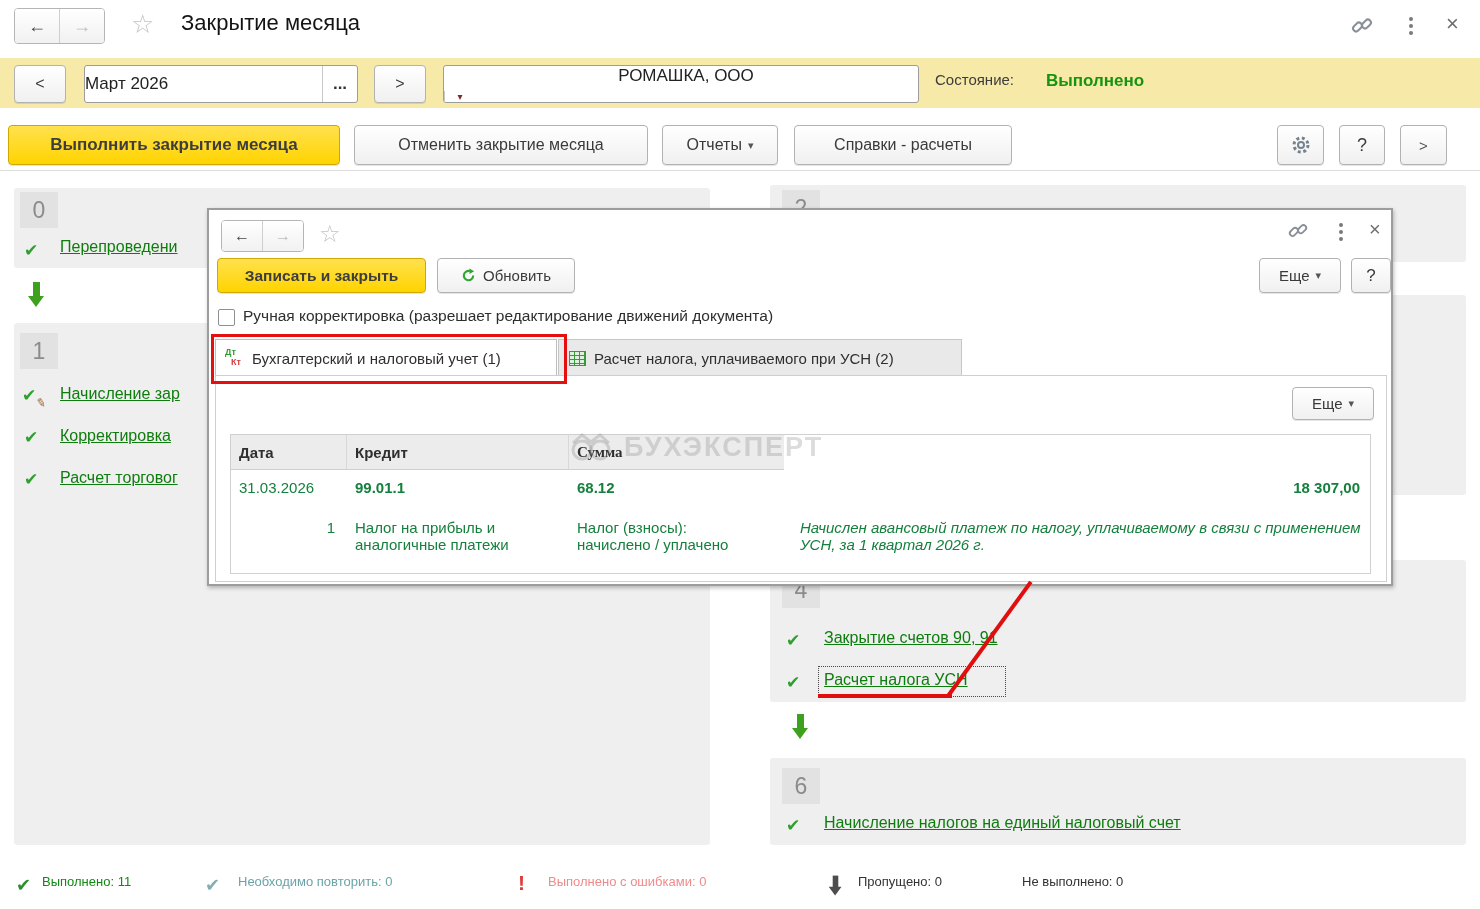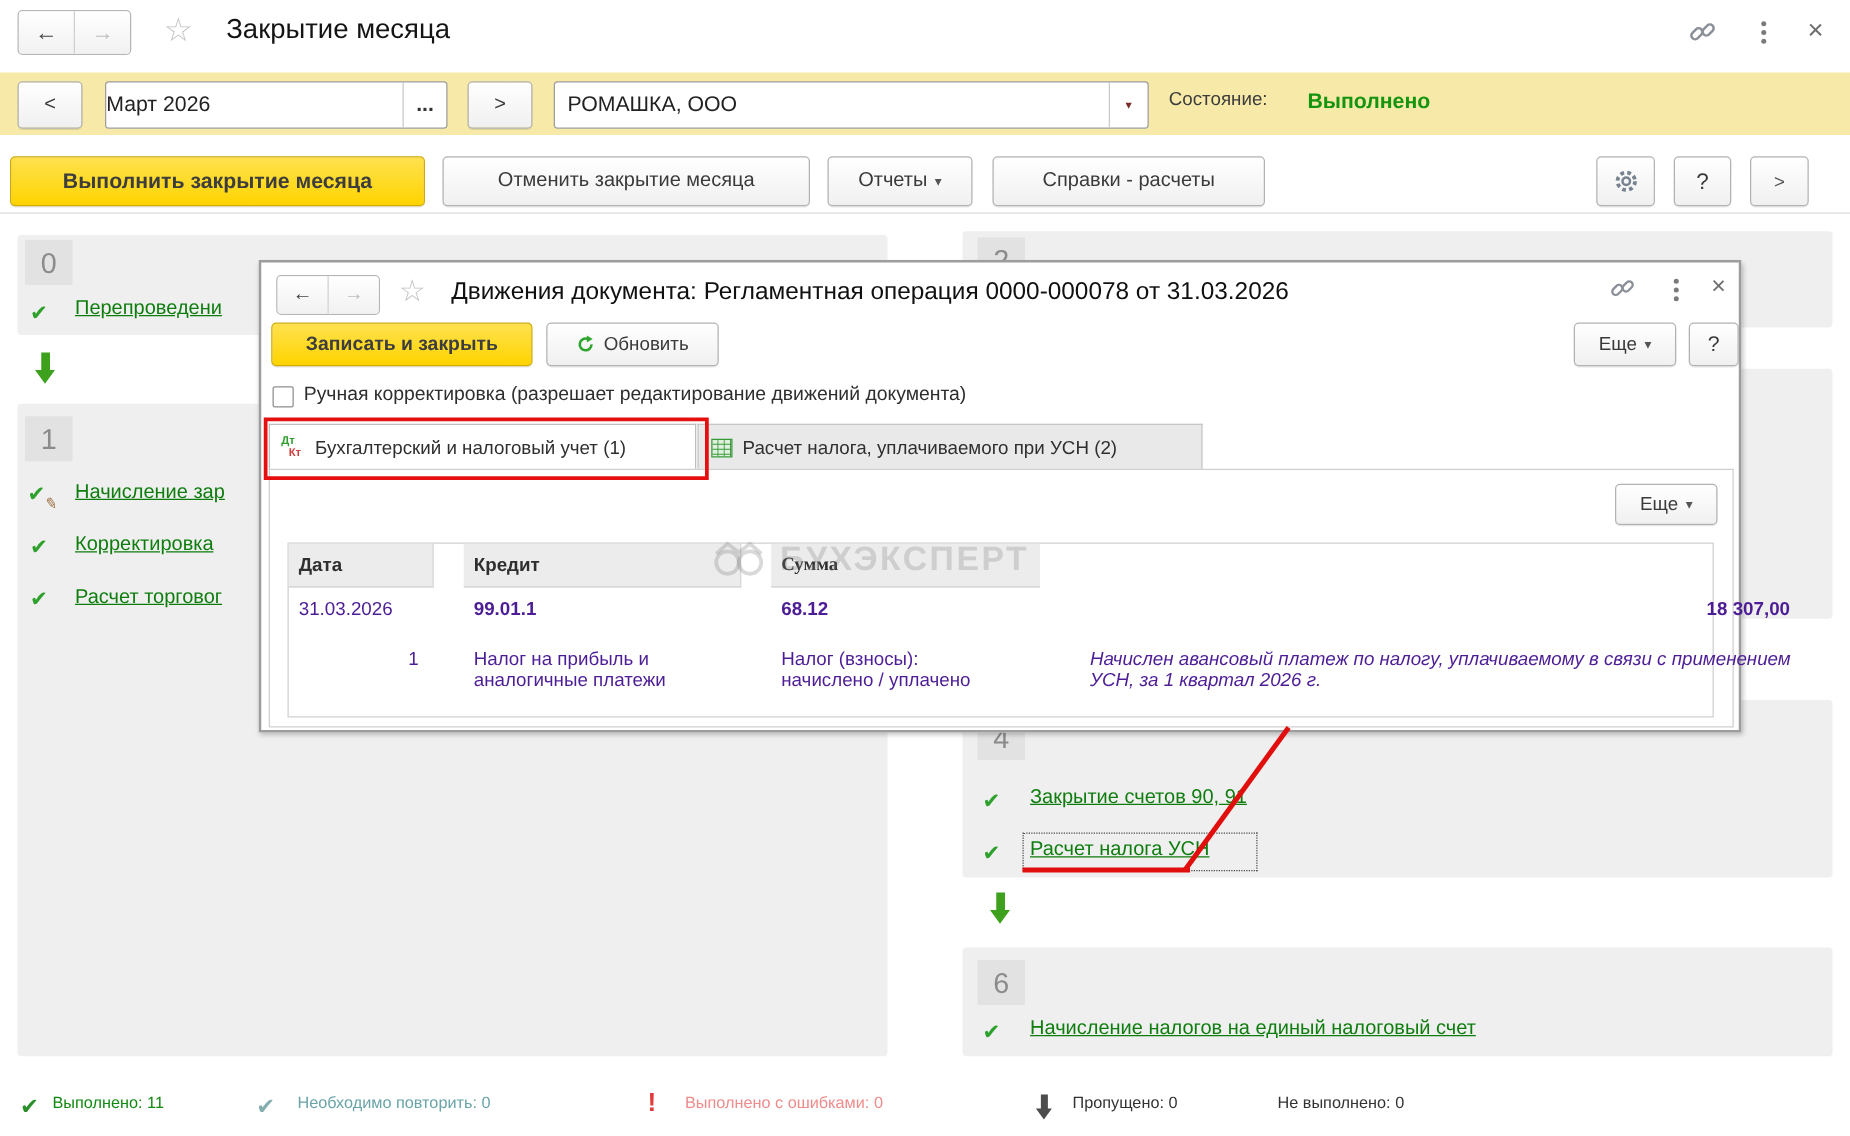--- a/index.html
+++ b/index.html
@@ -80,25 +80,25 @@
   .dtkt .kt{position:absolute;left:7px;top:11px;color:#d04040;}
   .gridicon{width:15px;height:13px;border:1px solid #3a9a3a;
     background-image:linear-gradient(#3a9a3a 1px,transparent 1px),linear-gradient(90deg,#3a9a3a 1px,transparent 1px);
     background-size:5px 4px;background-position:-1px -1px;background-color:#dff0df;}
 
   .content-panel{position:absolute;left:6px;top:165px;width:1172px;height:207px;
     background:#fff;border:1px solid #cfcfcf;box-sizing:border-box;z-index:4;}
 
   
   .mtable{position:absolute;left:14px;top:58px;width:1141px;border:1px solid #d0d0d0;box-sizing:border-box;font-size:15px;}
-  .trow{display:grid;grid-template-columns:116px 222px 215px 586px;gap:24px;}
+  .trow{display:grid;grid-template-columns:116px 222px 215px 586px;}
   .mth{background:#ececec;height:35px;line-height:35px;padding-left:8px;font-weight:bold;color:#2f2f2f;
        border-right:1px solid #d8d8d8;border-bottom:1px solid #cfcfcf;box-sizing:border-box;}
   .mth.last{border-right:none;font-family:Liberation Serif, serif;}
-  .mtd{padding:9px 8px 0 8px;box-sizing:border-box;color:#4c1d95;}
+  .mtd{padding:9px 8px 0 8px;box-sizing:border-box;color:#15803d;}
   .bold{font-weight:bold;}
   .sumcell{text-align:right;padding-right:10px;}
   .numcell{text-align:right;padding-right:12px;}
   .comment{font-style:italic;}
 
   .watermark{position:absolute;display:flex;align-items:center;gap:10px;
     color:rgba(130,130,130,.28);font-size:27px;font-weight:bold;letter-spacing:2px;
     pointer-events:none;z-index:9;}
 
   
@@ -132,21 +132,21 @@
 <div class="vdots" style="left:1409px;top:17px;"></div>
 <div class="xclose" style="left:1446px;top:13px;">×</div>
 
 <div class="abs" style="left:0;top:58px;width:1480px;height:50px;background:#f7e9a8;">
   <div class="btn" style="left:14px;top:7px;width:50px;height:36px;font-size:16px;">&lt;</div>
   <div class="field" style="left:84px;top:7px;width:272px;height:36px;">
     <span style="flex:1;">Март 2026</span>
     <span style="width:34px;align-self:stretch;display:flex;align-items:center;justify-content:center;border-left:1px solid #c9c9c9;color:#333;font-weight:bold;">...</span>
   </div>
   <div class="btn" style="left:374px;top:7px;width:50px;height:36px;font-size:16px;">&gt;</div>
-  <div class="field" style="left:443px;top:7px;width:474px;height:36px;">
+  <div class="field" style="left:443px;top:7px;width:474px;height:36px;flex-direction:column;">
     <span style="padding-left:10px;flex:1;">РОМАШКА, ООО</span>
     <span style="width:30px;align-self:stretch;display:flex;align-items:center;justify-content:center;border-left:1px solid #c9c9c9;">
         <span style="font-size:10px;color:#7a2b2b;">▾</span>
       </span>
   </div>
   <span class="abs nowrap" style="left:935px;top:13px;font-size:15px;color:#3c3c3c;">Состояние:</span>
   <span class="abs nowrap" style="left:1046px;top:13px;font-size:17px;font-weight:bold;color:#15940f;">Выполнено</span>
 </div>
 
 <div class="btn btn-yellow" style="left:8px;top:125px;width:330px;height:38px;font-size:17px;">Выполнить закрытие месяца</div>
@@ -219,21 +219,20 @@
 <div id="dialog">
   <div class="navgrp" style="left:12px;top:10px;height:30px;">
     <div class="nb" style="width:40px;">
         <span style="font-size:16px;color:#444;">←</span>
       </div>
     <div class="nb" style="width:40px;">
         <span style="font-size:16px;color:#bdbdbd;">→</span>
       </div>
   </div>
   <div class="star" style="left:110px;top:12px;font-size:24px;">☆</div>
-  <div class="abs nowrap" style="left:152px;top:12px;font-size:19.5px;color:#101010;">Движения документа: Регламентная операция 0000-000078 от 31.03.2026</div>
 
   <svg class="abs" style="left:1078px;top:10px;" width="22" height="22" viewBox="0 0 24 24">
     <g stroke="#8a8f98" stroke-width="2" fill="none">
       <rect x="2.5" y="10" width="10" height="6" rx="3" transform="rotate(-45 7.5 13)"></rect>
       <rect x="11.5" y="7" width="10" height="6" rx="3" transform="rotate(-45 16.5 10)"></rect>
     </g>
   </svg>
   <div class="vdots" style="left:1130px;top:13px;"></div>
   <div class="xclose" style="left:1160px;top:9px;font-size:20px;">×</div>
 

